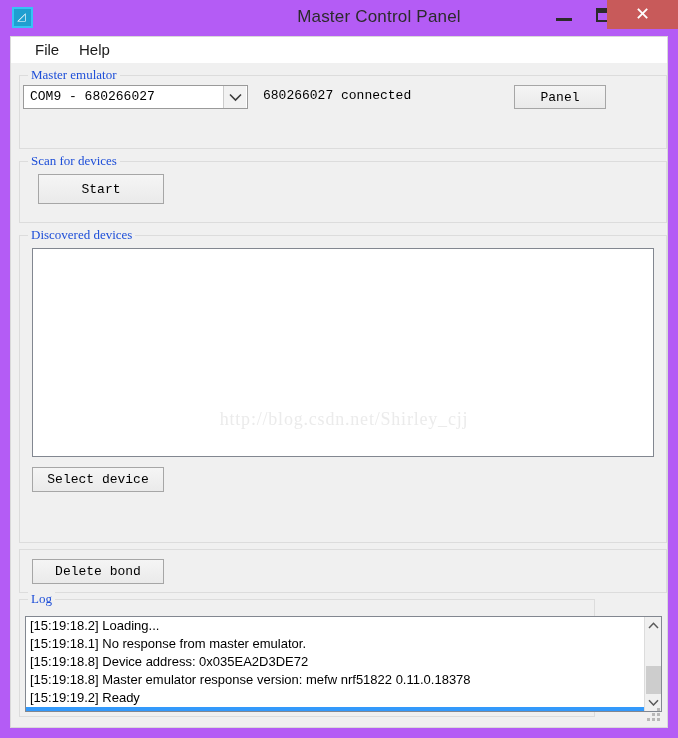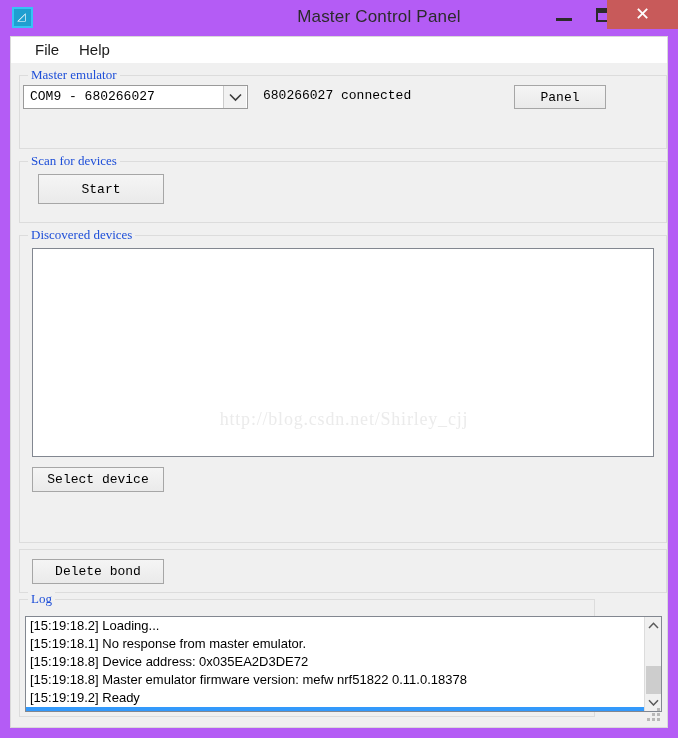--- a/index.html
+++ b/index.html
@@ -378,21 +378,21 @@
     </div>
 
     <div class="group" id="grp-log">
       <span class="legend">Log</span>
 
       <div id="log-box">
         <div id="log-rows">
             <div class="log-row">[15:19:18.2] Loading...</div>
             <div class="log-row">[15:19:18.1] No response from master emulator.</div>
             <div class="log-row">[15:19:18.8] Device address: 0x035EA2D3DE72</div>
-            <div class="log-row">[15:19:18.8] Master emulator firmware version: mefw  nrf51822  0.11.0.18378</div>
+            <div class="log-row">[15:19:18.8] Master emulator response version: mefw  nrf51822  0.11.0.18378</div>
             <div class="log-row">[15:19:19.2] Ready</div>
             <div class="log-row selected" style="background: rgb(51, 153, 251);">[15:19:20.2] No response from master emulator.</div>
           </div>
 
         <div id="log-scroll">
           <div class="sb-arrow" id="sb-up">
             <svg width="11" height="7" viewBox="0 0 11 7">
               <path d="M1 6 L5.5 1.3 L10 6" stroke="#5a5a5a" stroke-width="1.5" fill="none"></path>
             </svg>
           </div>

